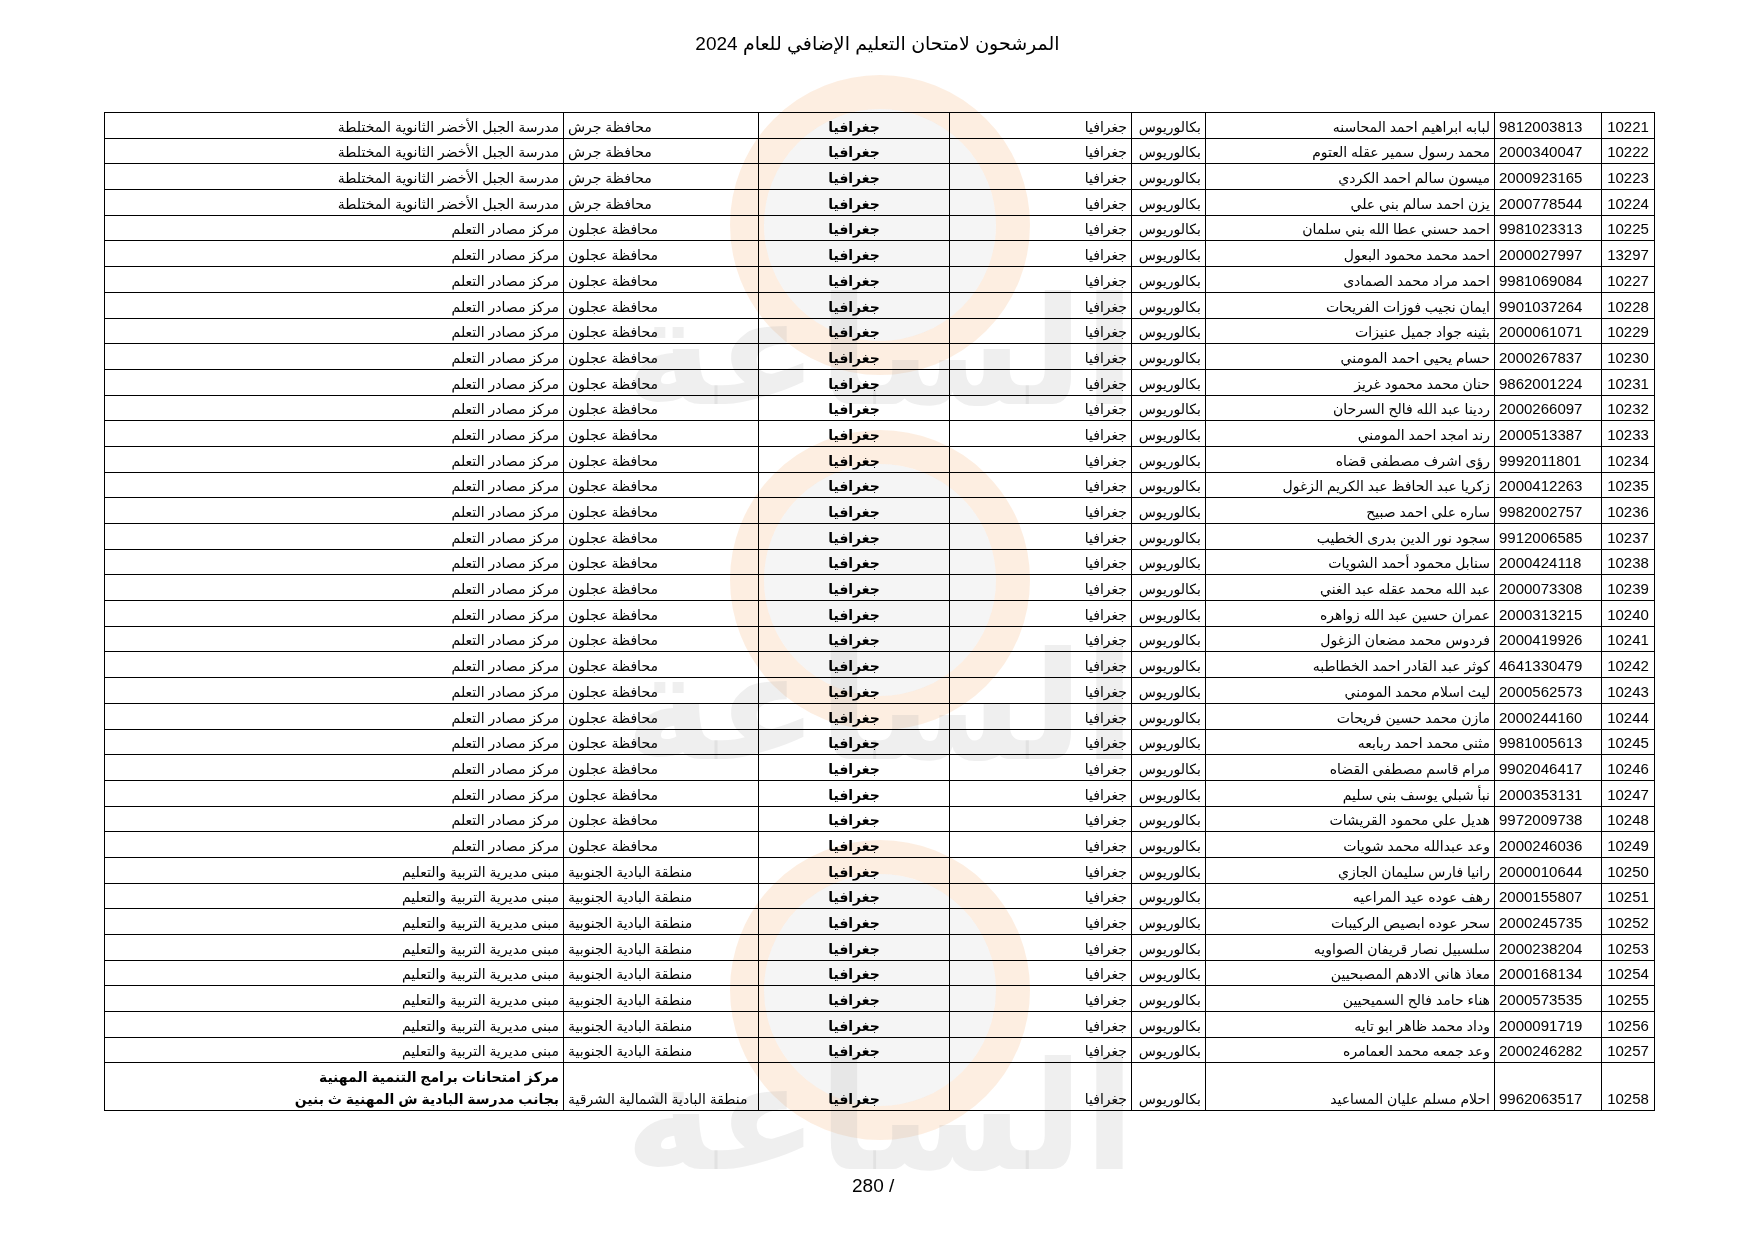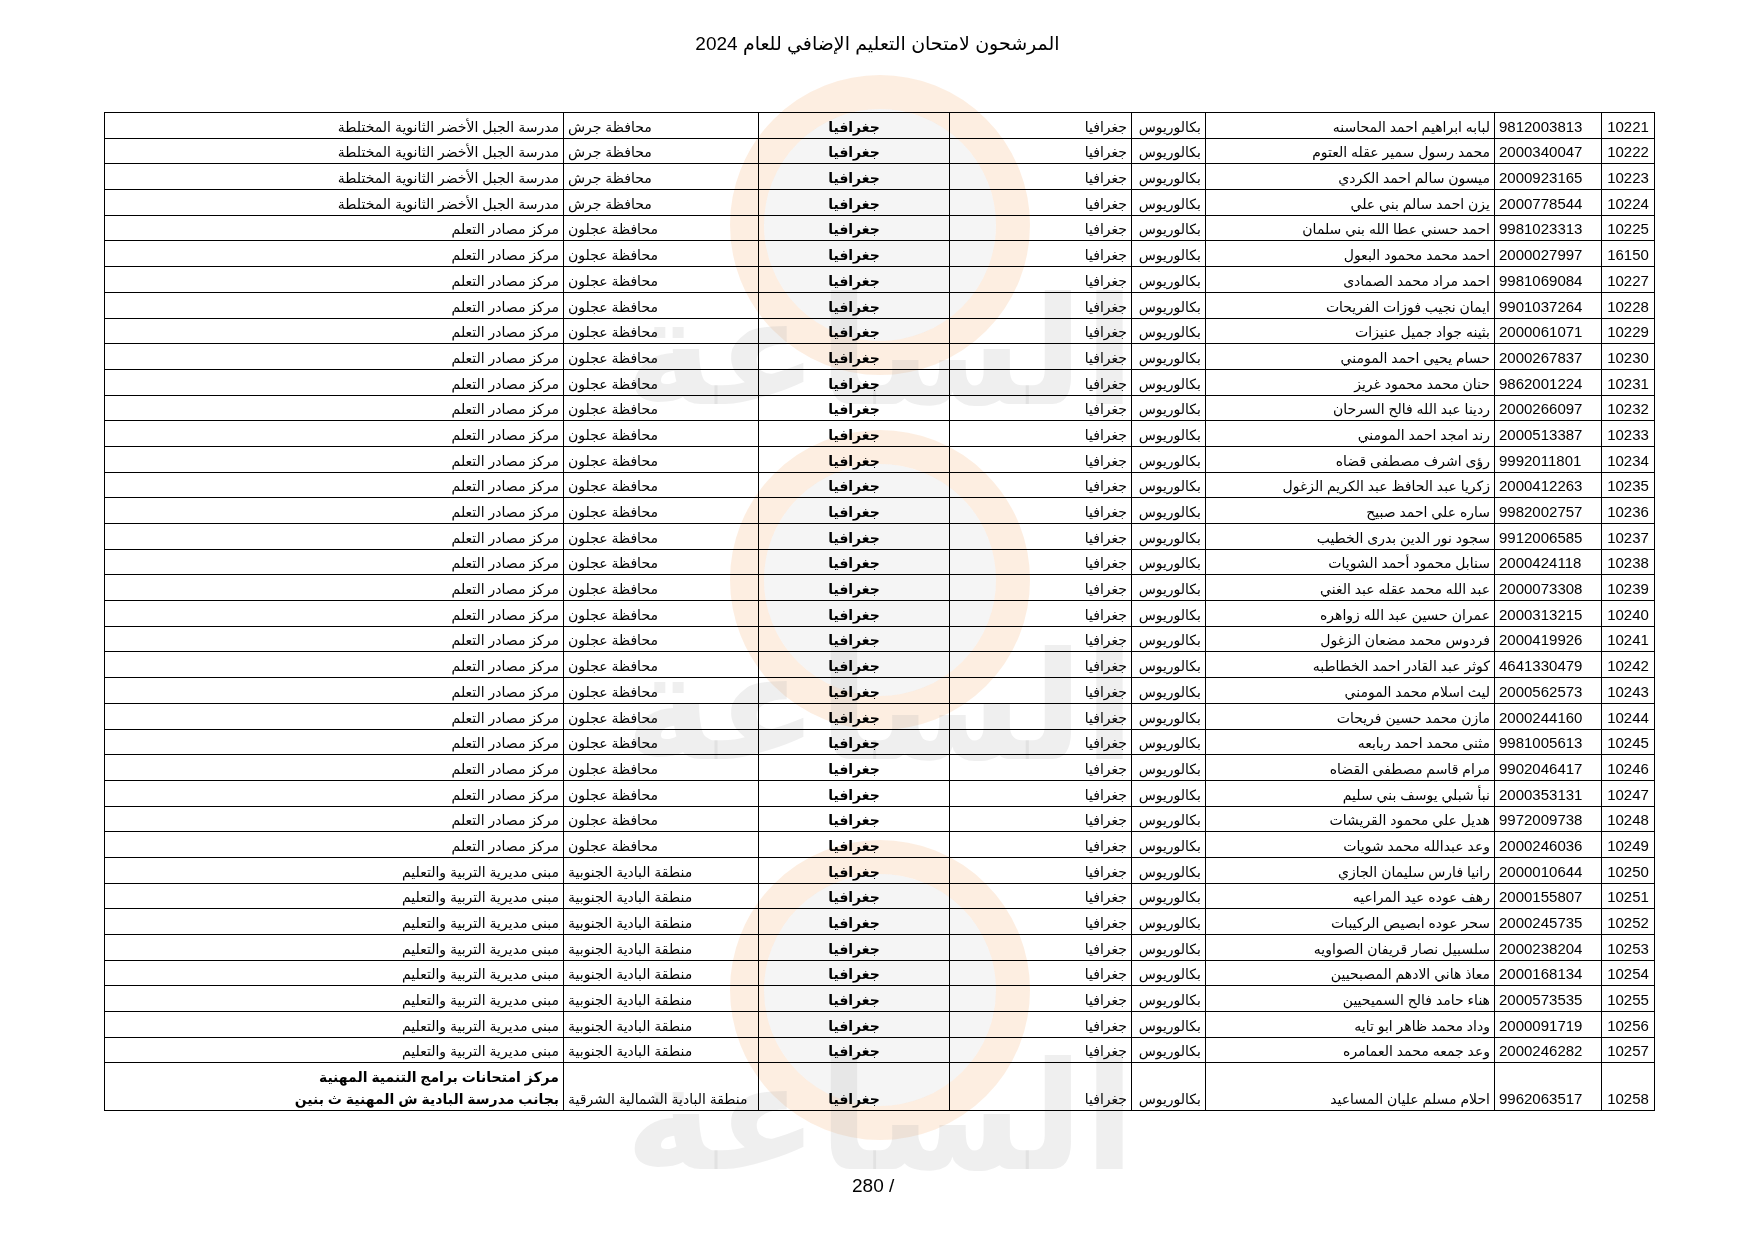--- a/index.html
+++ b/index.html
@@ -97,21 +97,21 @@
         <td class="serial">10225</td>
         <td class="nid">9981023313</td>
         <td class="name">احمد حسني عطا الله بني سلمان</td>
         <td class="degree">بكالوريوس</td>
         <td class="spec">جغرافيا</td>
         <td class="subject">جغرافيا</td>
         <td class="gov">محافظة عجلون</td>
         <td class="school">مركز مصادر التعلم</td>
       </tr>
       <tr>
-        <td class="serial">16150</td>
+        <td class="serial">13297</td>
         <td class="nid">2000027997</td>
         <td class="name">احمد محمد محمود البعول</td>
         <td class="degree">بكالوريوس</td>
         <td class="spec">جغرافيا</td>
         <td class="subject">جغرافيا</td>
         <td class="gov">محافظة عجلون</td>
         <td class="school">مركز مصادر التعلم</td>
       </tr>
       <tr>
         <td class="serial">10227</td>

